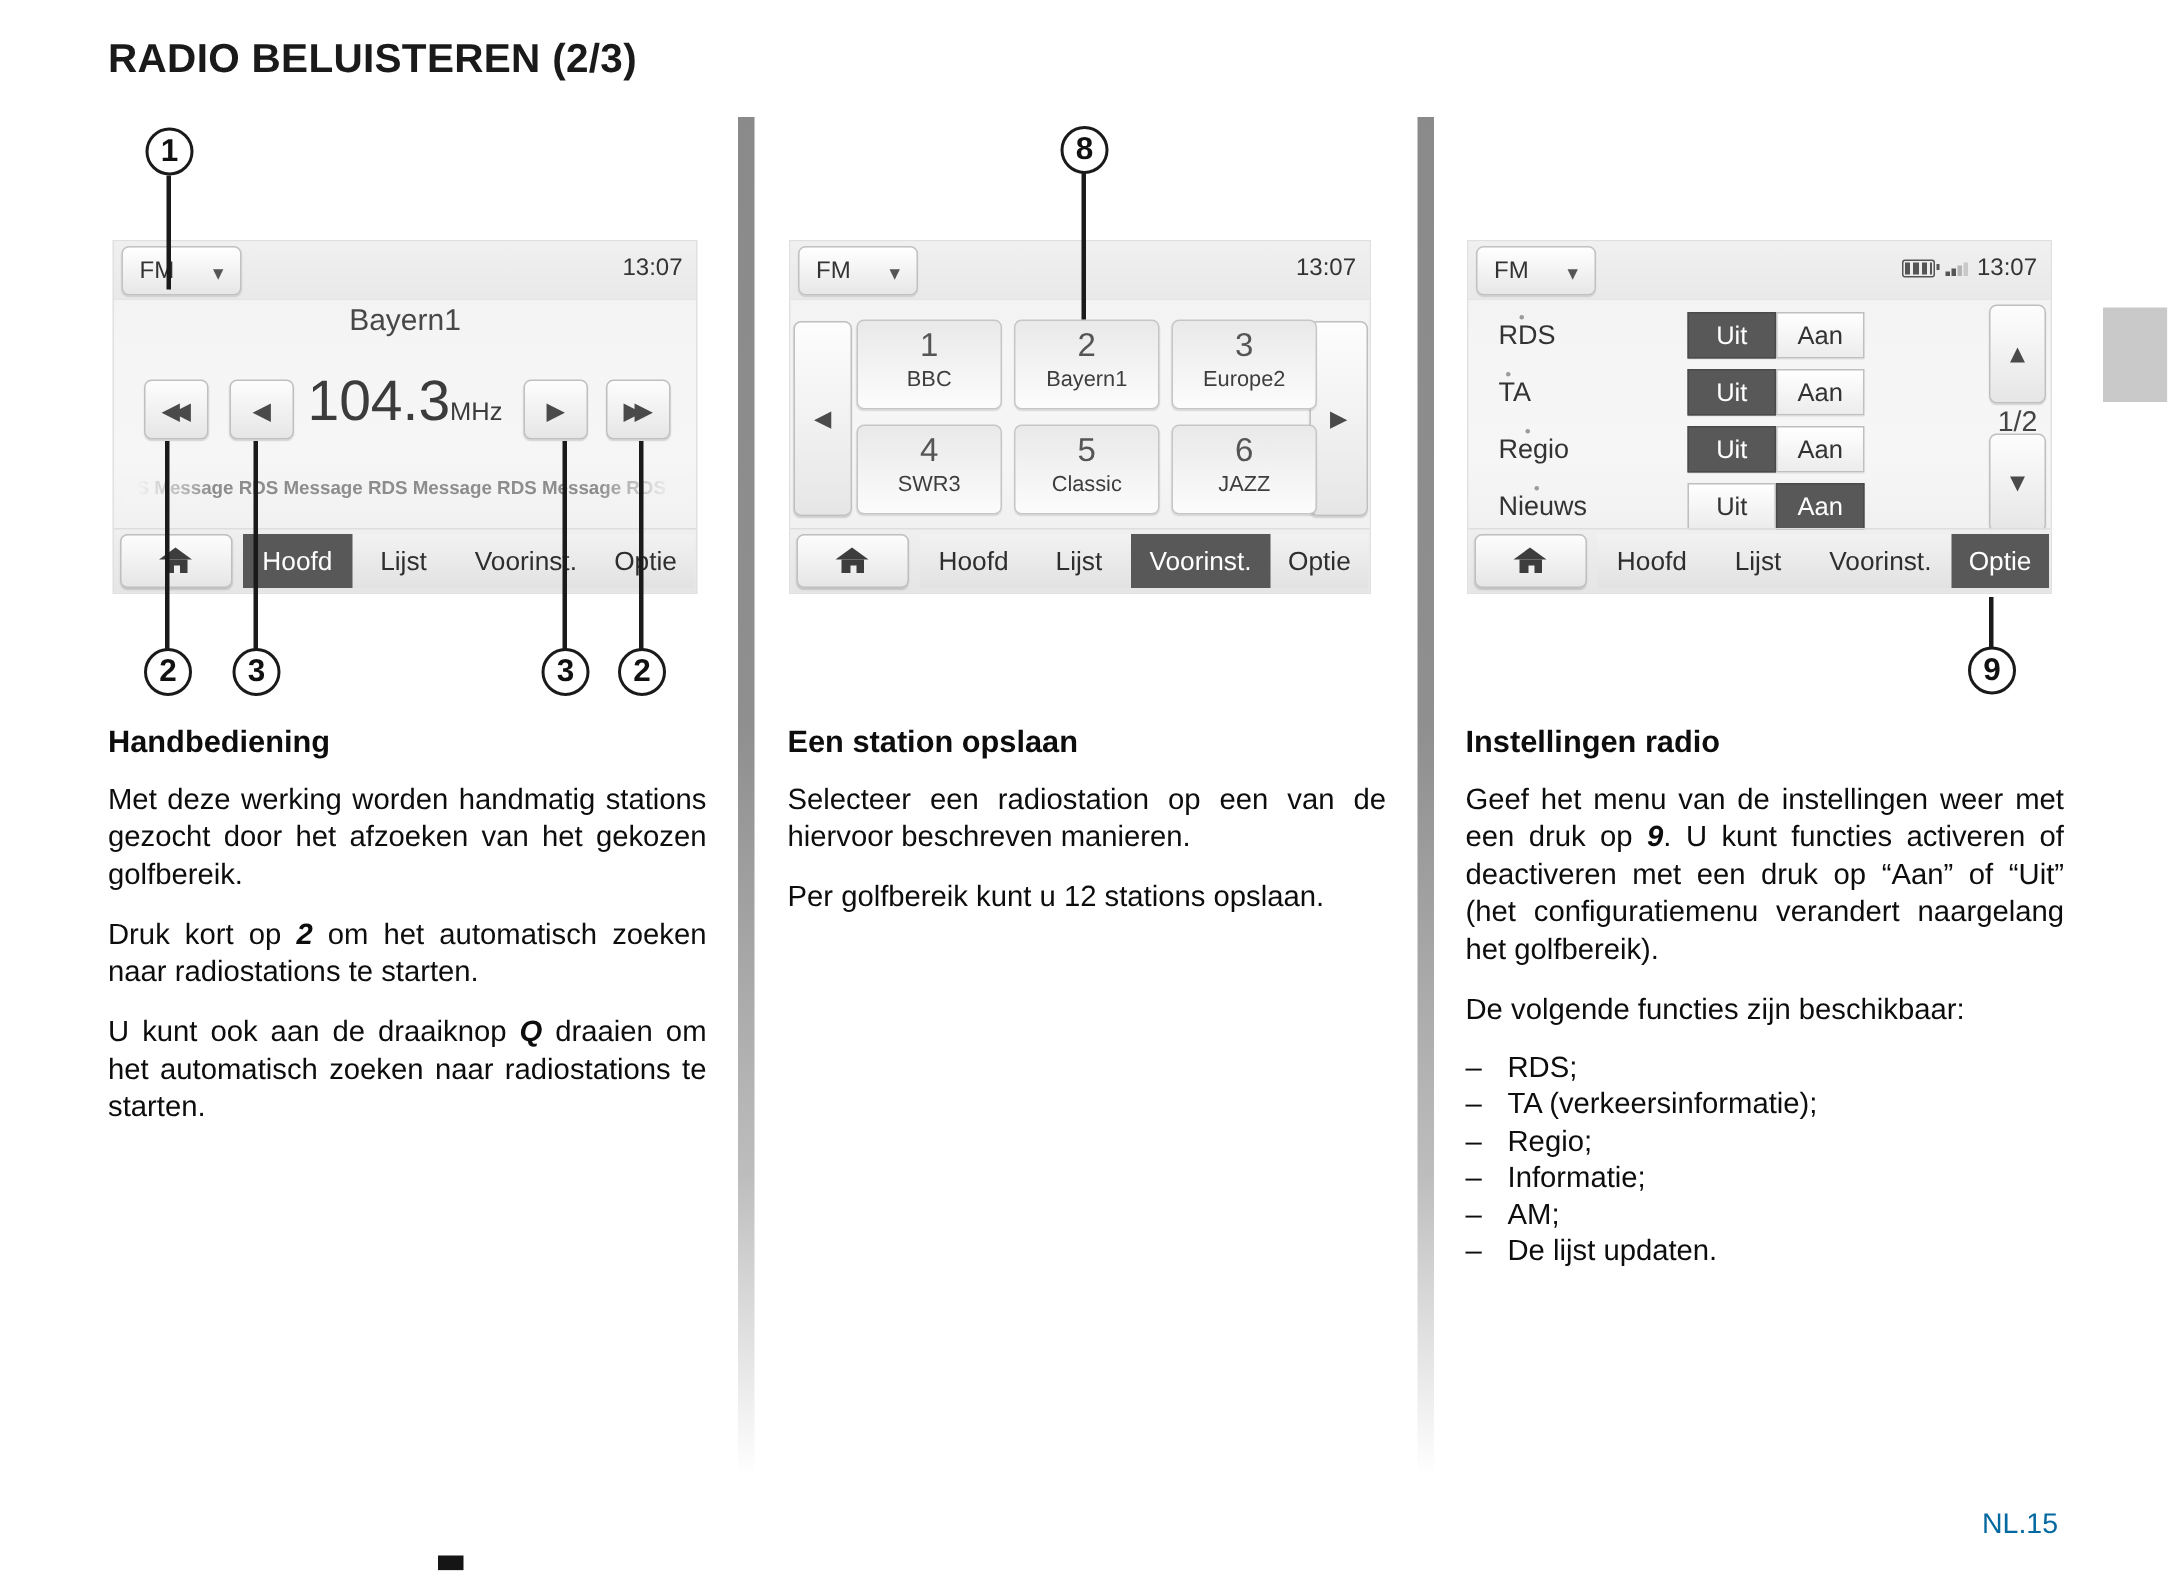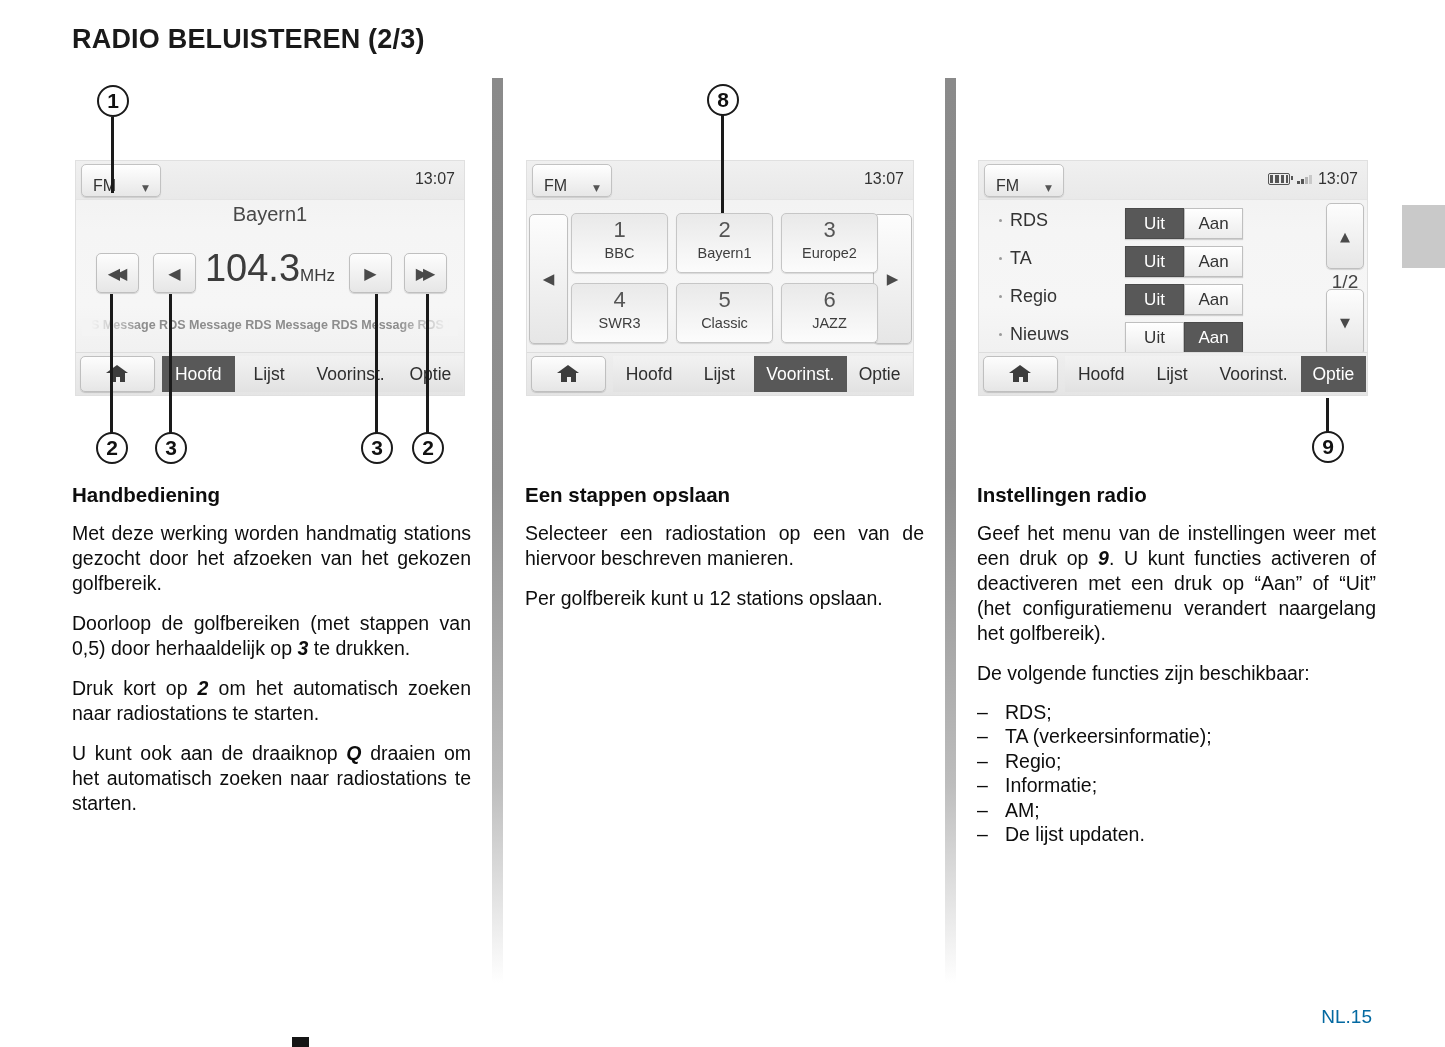--- a/index.html
+++ b/index.html
@@ -12,22 +12,22 @@
         background:linear-gradient(180deg,#8a8a8a 0%,#8f8f8f 45%,#bdbdbd 78%,rgba(255,255,255,0) 100%);}
   .edge-tab{position:absolute;right:0;top:205px;width:43px;height:63px;background:#c9c9c9;}
   .crop-mark{position:absolute;left:292px;top:1037px;width:17px;height:10px;background:#151515;}
   .page-num{position:absolute;right:73px;top:1006px;font-size:19px;color:#0369a1;}
 
   
   .screen{position:absolute;top:160px;height:236px;background:linear-gradient(180deg,#f0f0f0 0%,#f5f5f5 30%,#f6f6f6 62%,#ececec 100%);
           border:1px solid #e0e0e0;box-sizing:border-box;}
   .scr-header{position:absolute;top:0;left:0;right:0;height:38px;background:linear-gradient(#f0f0f0,#e9e9e9);border-bottom:1px solid #e4e4e4;}
   .fm-btn{position:absolute;left:5px;top:3px;width:80px;height:33px;background:linear-gradient(#ffffff,#e7e7e7);
-          border:1px solid #c2c2c2;border-radius:5px;display:flex;justify-content:space-between;
-          padding:12px 11px;box-sizing:border-box;font-size:16px;color:#333;box-shadow:0 1px 1px rgba(0,0,0,.12);}
+          border:1px solid #c2c2c2;border-radius:5px;display:flex;align-items:center;justify-content:space-between;
+          padding:0 11px;box-sizing:border-box;font-size:16px;color:#333;box-shadow:0 1px 1px rgba(0,0,0,.12);}
   .i-caret::before{content:"\25BC";font-size:9px;color:#555;font-family:"DejaVu Sans",sans-serif;}
   .scr-time{position:absolute;right:9px;top:9px;font-size:16px;color:#333;}
   .status{position:absolute;right:9px;top:9px;display:flex;align-items:center;font-size:16px;color:#333;}
 
   .glyph{font-family:"DejaVu Sans",sans-serif;color:#4a4a4a;}
   .btn{background:linear-gradient(#fdfdfd,#e6e6e6);border:1px solid #bfbfbf;border-radius:5px;
        box-shadow:0 1px 1px rgba(0,0,0,.15);display:flex;align-items:center;justify-content:center;box-sizing:border-box;}
   .tune-btn{position:absolute;top:92px;width:43px;height:40px;font-size:16px;}
   .i-rew::before{content:"\25C0\25C0";letter-spacing:-5px;margin-right:5px;}
   .i-back::before{content:"\25C0";}
@@ -58,21 +58,21 @@
 
   
   .side-btn{position:absolute;top:53px;height:130px;width:39px;font-size:15px;}
   .preset{position:absolute;width:97px;height:60px;background:linear-gradient(#e9e9e9,#fcfcfc);
           border:1px solid #c6c6c6;border-radius:5px;box-shadow:0 1px 1px rgba(0,0,0,.12);
           text-align:center;box-sizing:border-box;}
   .p-num{font-size:22px;color:#555;margin-top:3px;line-height:26px;}
   .p-name{font-size:14.5px;color:#3e3e3e;line-height:20px;}
 
   
-  .set-label{position:absolute;left:20px;font-size:18px;color:#333;display:flex;align-items:center;}
+  .set-label{position:absolute;left:20px;font-size:18px;color:#333;display:flex;align-items:center;flex-direction:column;}
   .dot{width:3px;height:3px;border-radius:50%;background:#9a9a9a;display:inline-block;margin-right:8px;}
   .tg-pair{position:absolute;left:146px;display:flex;box-shadow:0 1px 1px rgba(0,0,0,.15);}
   .tg{width:59px;height:31px;display:flex;align-items:center;justify-content:center;font-size:17px;box-sizing:border-box;}
   .tg.dark{background:#585858;color:#fff;border:1px solid #4a4a4a;}
   .tg.light{background:linear-gradient(#ffffff,#ececec);color:#333;border:1px solid #bfbfbf;}
   .scroll-btn{position:absolute;right:3px;width:38px;height:66px;font-size:13px;}
   .page-ind{position:absolute;right:3px;top:110px;width:38px;text-align:center;font-size:19px;color:#444;}
 
   .battery{display:inline-block;width:20px;height:10px;border:1.5px solid #555;border-radius:2px;position:relative;margin-right:6px;}
   .battery::after{content:"";position:absolute;right:-4px;top:2px;width:2px;height:4px;background:#555;}
@@ -296,27 +296,26 @@
   <div class="callout" style="left:96px;top:432px">2</div>
   <div class="callout" style="left:155px;top:432px">3</div>
   <div class="callout" style="left:361px;top:432px">3</div>
   <div class="callout" style="left:412px;top:432px">2</div>
   <div class="callout" style="left:707px;top:84px">8</div>
   <div class="callout" style="left:1312px;top:431px">9</div>
 
   <div class="col" style="left:72px">
     <h3>Handbediening</h3>
     <p><span>Met deze werking worden handmatig stati­ons gezocht door het afzoeken van het ge­kozen golfbereik.</span></p>
-    <p><span>Doorloop de golfbereiken (met stappen van 0,5) door herhaaldelijk op </span><b class="bi">3</b><span> te drukken.</span></p>
     <p><span>Druk kort op </span><b class="bi">2</b><span> om het automatisch zoeken naar radiostations te starten.</span></p>
     <p><span>U kunt ook aan de draaiknop </span><b class="bi">Q</b><span> draaien om het automatisch zoeken naar radiostations te starten.</span></p>
   </div>
 
   <div class="col" style="left:525px">
-    <h3>Een stappen opslaan</h3>
+    <h3>Een station opslaan</h3>
     <p><span>Selecteer een radiostation op een van de hiervoor beschreven manieren.</span></p>
     <p><span>Per golfbereik kunt u 12 stations opslaan.</span></p>
   </div>
 
   <div class="col" style="left:977px">
     <h3>Instellingen radio</h3>
     <p><span>Geef het menu van de instellingen weer met een druk op </span><b class="bi">9</b><span>. U kunt functies activeren of deactiveren met een druk op “Aan” of “Uit” (het configuratiemenu verandert naargelang het golfbereik).</span></p>
     <p><span>De volgende functies zijn beschikbaar:</span></p>
     <div class="fn-list">
       <div class="fn-item">

